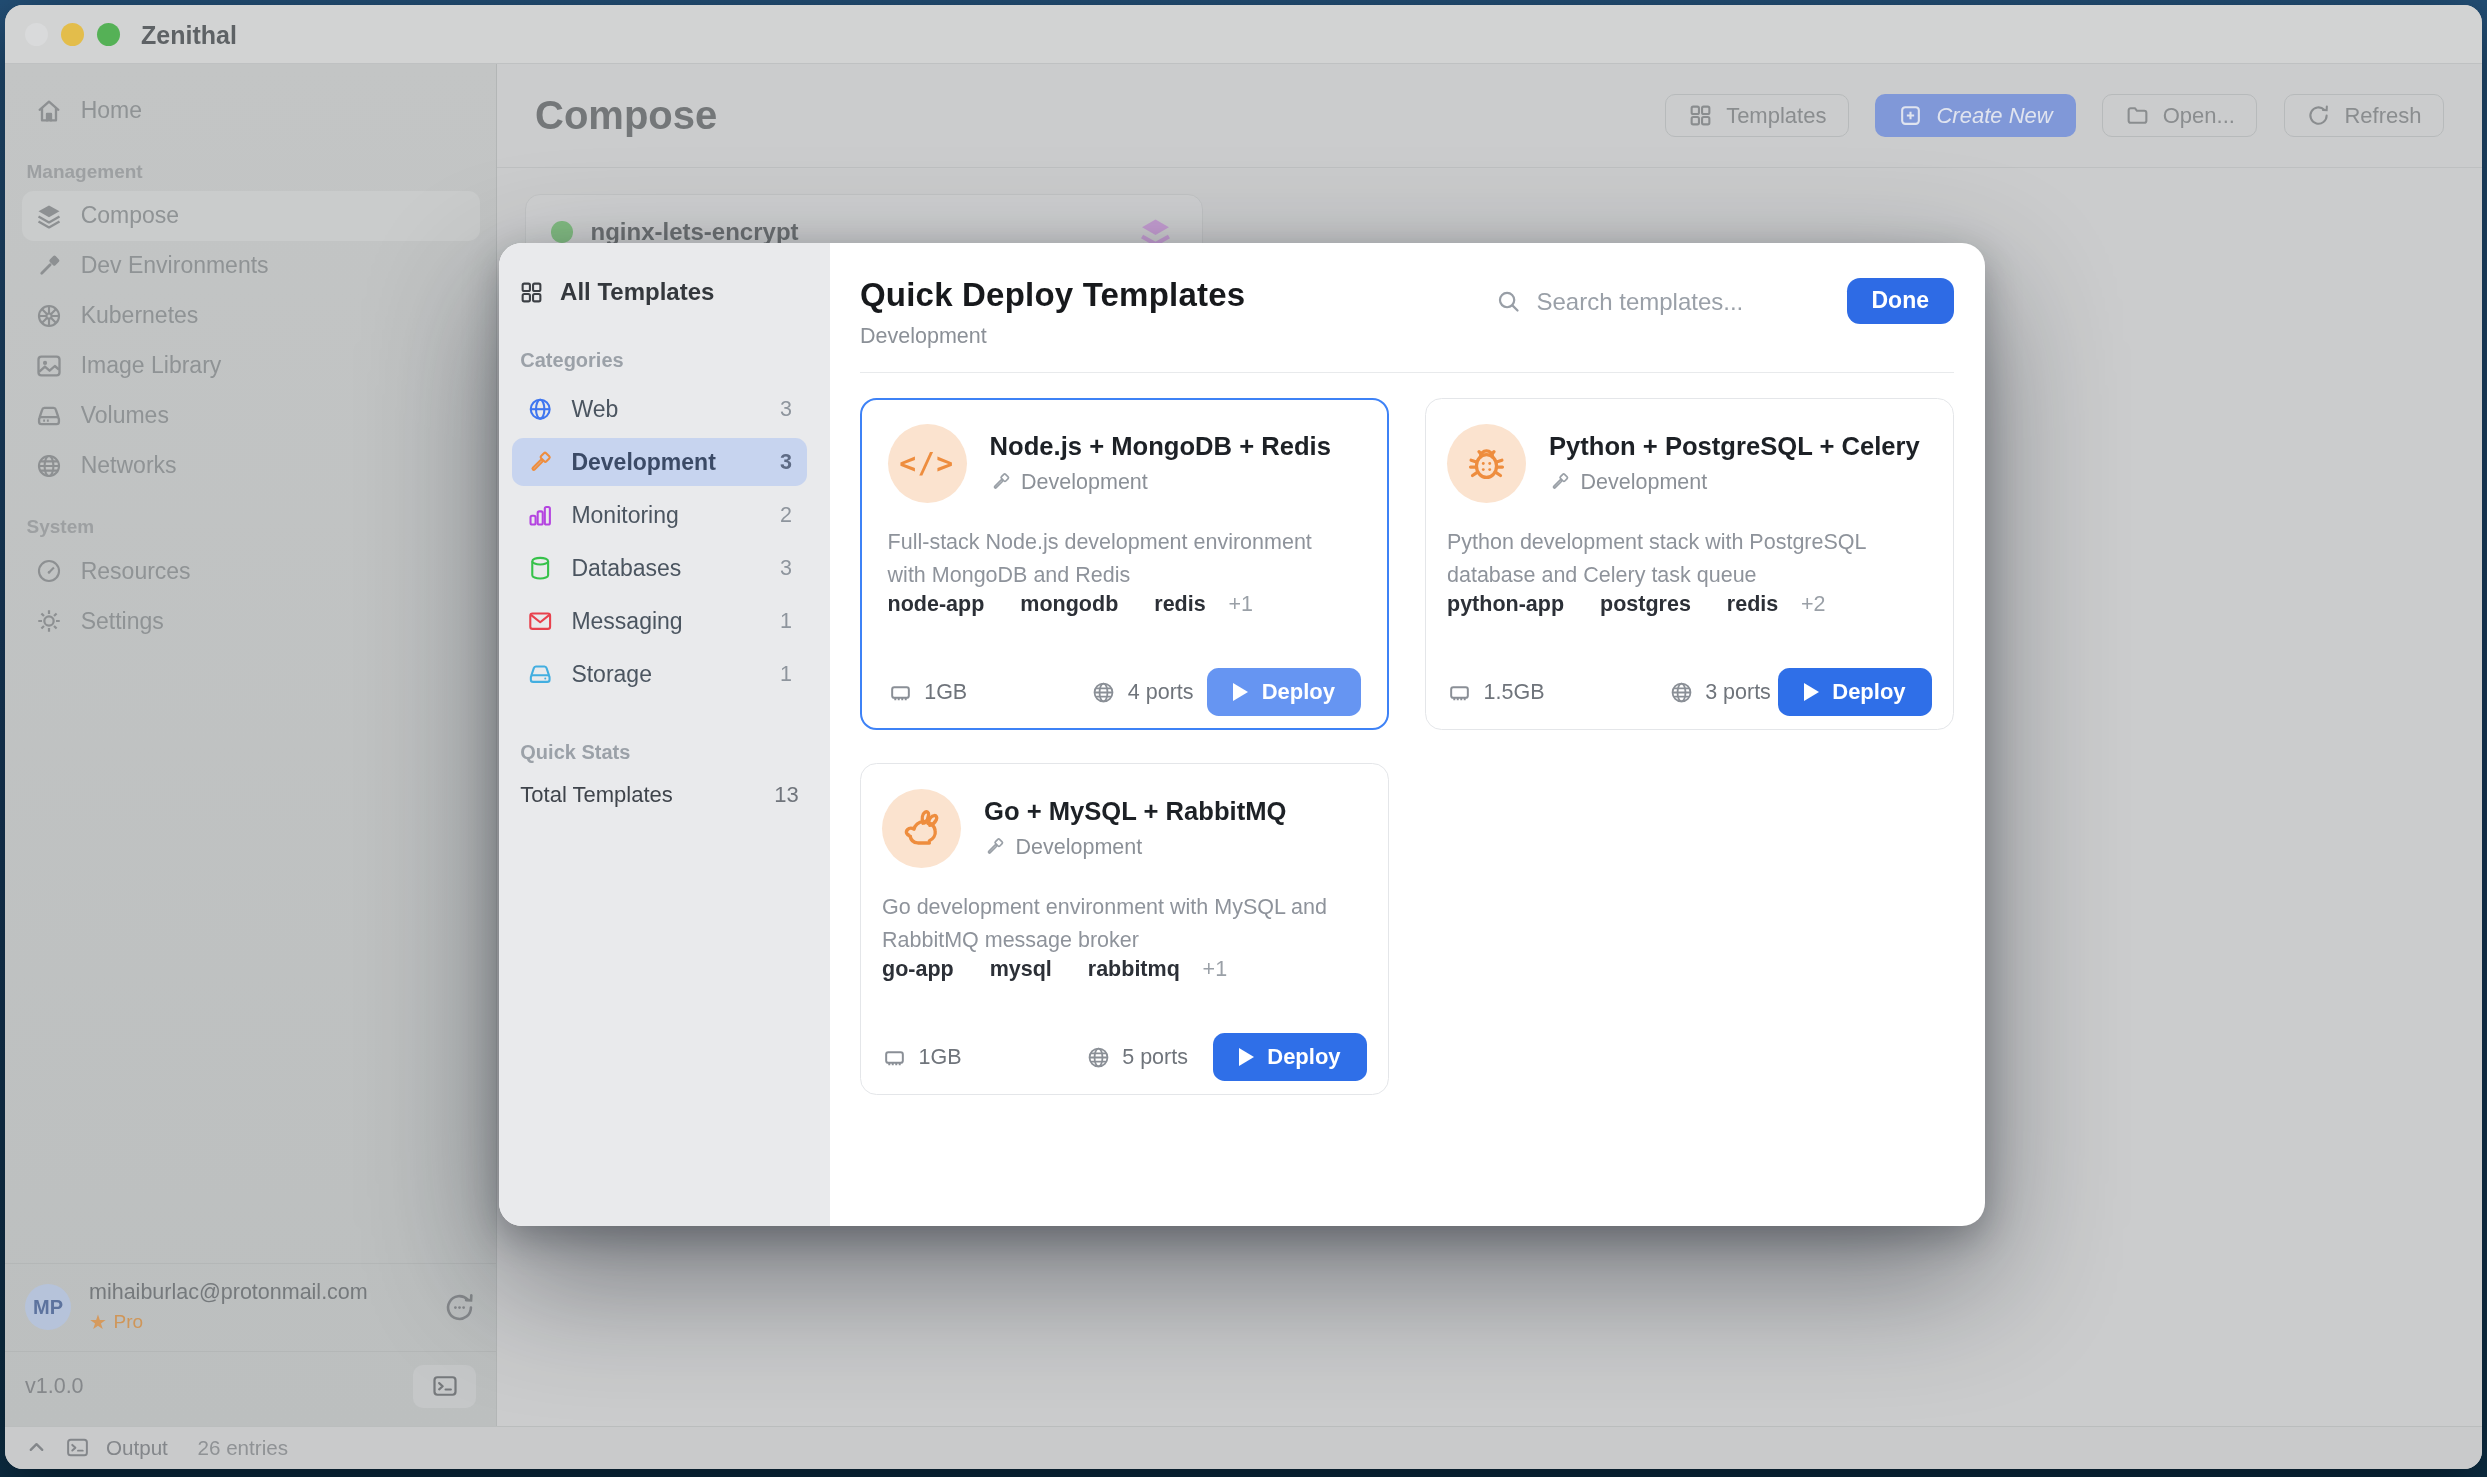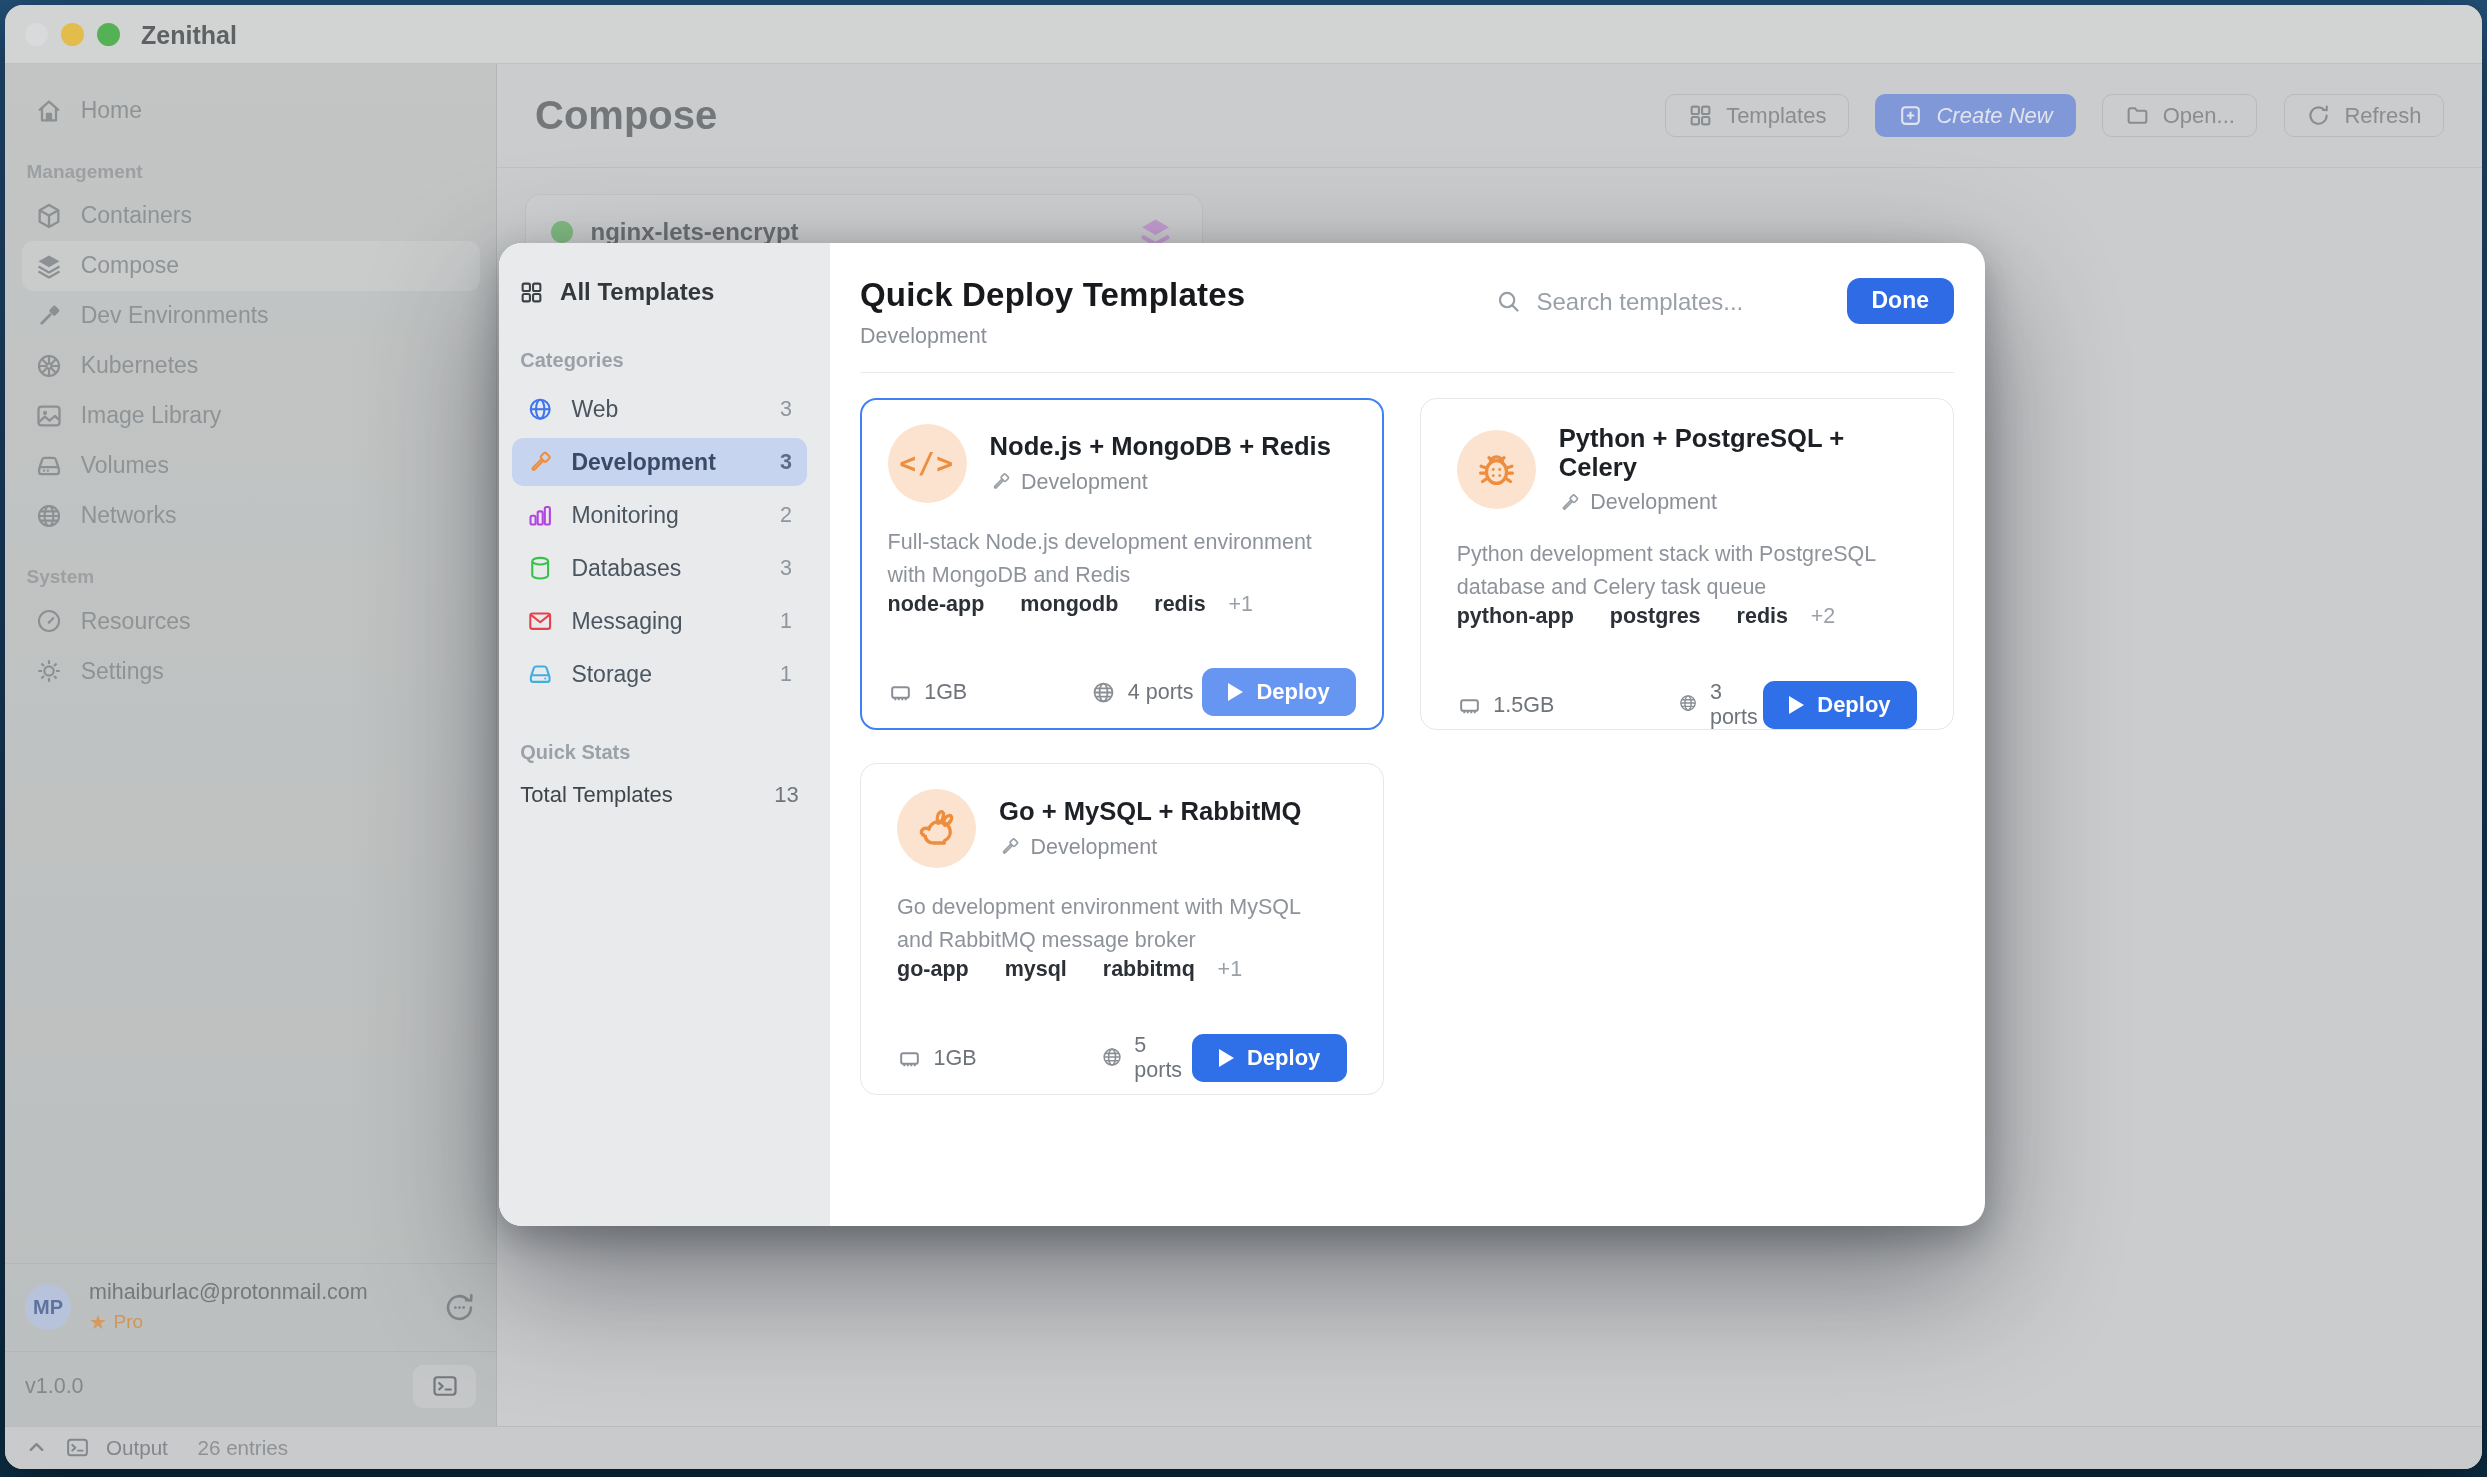--- a/index.html
+++ b/index.html
@@ -107,21 +107,21 @@
   .m-sub { font-size:21.5px; color:#8b9097; margin-top:10px; }
   .search { display:flex; align-items:center; gap:15px; margin-left:auto; margin-right:38px; margin-top:11.6px; }
   .search .ic { width:26.4px; height:26.4px; color:#989ea6; }
   .search input { border:none; outline:none; font-size:24px; color:#4b5055; width:272px; background:transparent;
                   font-family:"Liberation Sans", sans-serif; }
   .search input::placeholder { color:#9aa0a8; }
   .done-btn { background:#2e6be5; color:#fff; font-size:23px; font-weight:600; border:none;
               border-radius:13.2px; height:46px; padding:0 25px; margin-top:1.7px; }
 
   .grid { display:grid; grid-template-columns:1fr 1fr; column-gap:36px; row-gap:33px; margin-top:25px; }
-  .card { border:1.7px solid #e4e6e9; border-radius:16.5px; padding:25px 36px; height:332px;
+  .card { border:1.7px solid #e4e6e9; border-radius:16.5px; padding:25px 21px; height:332px;
           display:flex; flex-direction:column; background:#fff; }
   .card.selected { border:2.5px solid #3e82f6; padding:24px 25.6px; }
   .card-head { display:flex; align-items:center; gap:23px; }
   .card-avatar { width:79px; height:79px; border-radius:50%; background:#fbe3cf; color:#ee8d3e;
                  display:flex; align-items:center; justify-content:center; flex:0 0 auto; }
   .code-glyph { font-size:28px; font-weight:700; letter-spacing:1.7px; font-family:"DejaVu Sans Mono", monospace; }
   .card-title { font-size:25.6px; font-weight:700; color:#1d2126; }
   .card-cat { display:flex; align-items:center; gap:10px; margin-top:8.3px; color:#8b9097; font-size:21.5px; }
   .card-cat .ic { width:21.5px; height:21.5px; color:#9aa0a7; }
   .card-desc { margin-top:23px; font-size:21.5px; line-height:33px; color:#8e939b; padding-right:16.5px; }
@@ -158,30 +158,20 @@
             <path d="M4 11l8-7 8 7"></path>
             <path d="M6 9.5V20h12V9.5"></path>
             <path d="M10.3 20v-5.4h3.4V20" fill="currentColor"></path>
           </svg>
       </span>
       <span>Home</span>
     </div>
 
     <div class="side-label">Management</div>
 
-    <div class="side-item">
-      <span class="ic">
-        <svg viewBox="0 0 24 24" fill="none" stroke="currentColor" stroke-width="2" stroke-linejoin="round">
-            <path d="M12 2.5l8 4.5v10l-8 4.5-8-4.5v-10z"></path>
-            <path d="M4 7l8 4.5L20 7"></path>
-            <path d="M12 11.5v10"></path>
-          </svg>
-      </span>
-      <span>Containers</span>
-    </div>
     <div class="side-item selected">
       <span class="ic">
         <svg viewBox="0 0 24 24" fill="none" stroke="currentColor" stroke-width="2" stroke-linejoin="round">
             <path d="M12 3l9 5-9 5-9-5z" fill="currentColor" stroke="none"></path>
             <path d="M3 12.5l9 5 9-5"></path>
             <path d="M3 16.8l9 5 9-5"></path>
           </svg>
       </span>
       <span>Compose</span>
     </div>

